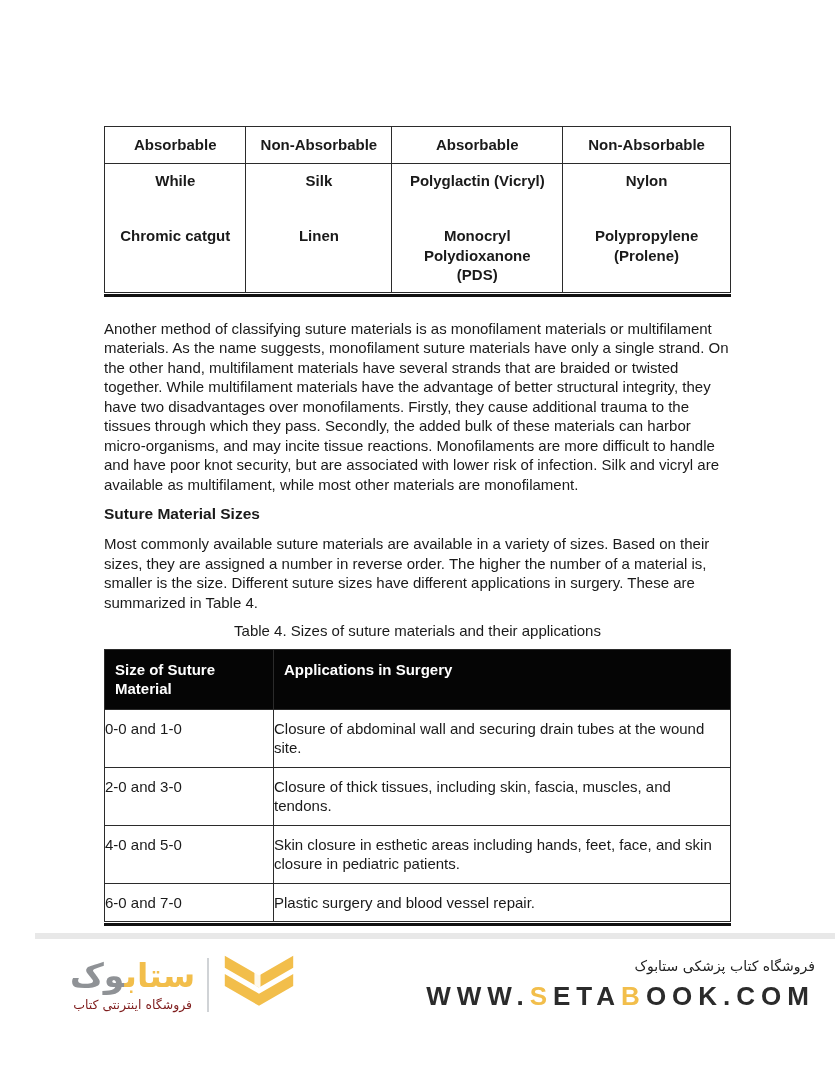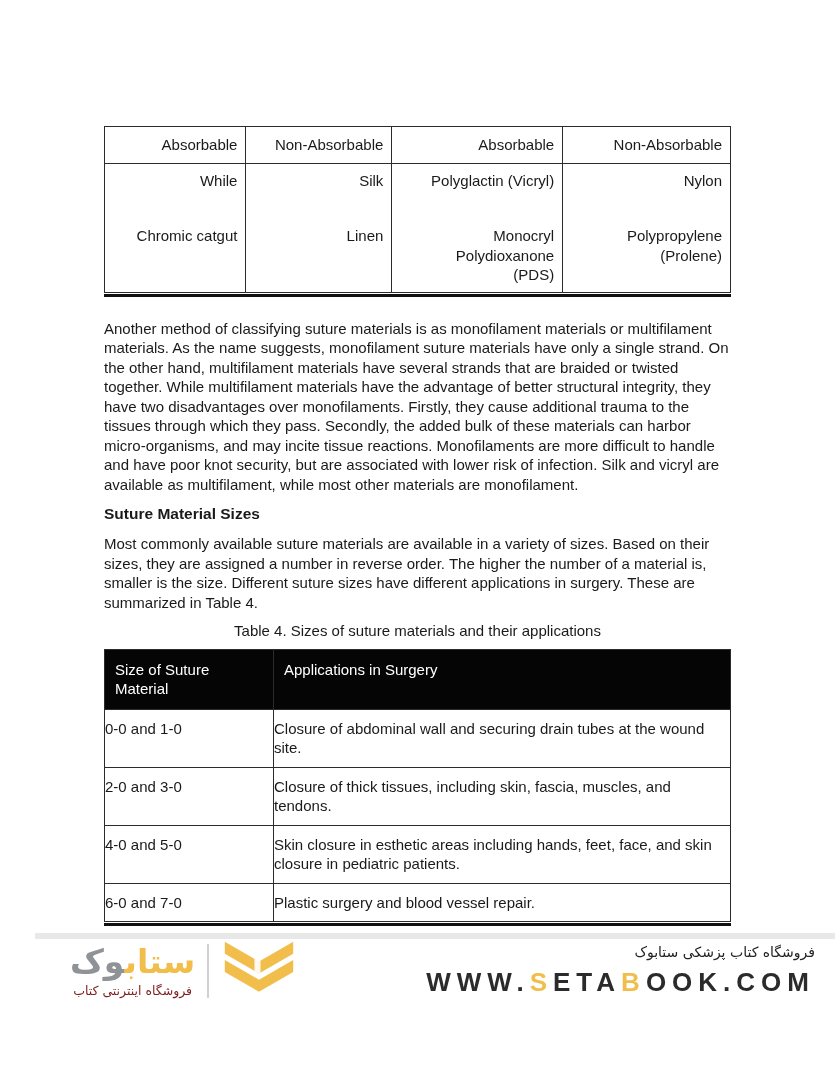--- a/index.html
+++ b/index.html
@@ -33,22 +33,22 @@
   .class-table td:first-child { width: 45.8%; }
 
   
   .mat-table {
     width: 100%;
     margin-top: 27px;
     border-collapse: collapse;
   }
   .mat-table th, .mat-table td {
     border: 1px solid #2b2b2b;
-    text-align: right;
-    font-weight: normal;
+    text-align: center;
+    font-weight: bold;
     font-size: 15px;
     padding: 7px 8px;
     vertical-align: top;
   }
   .mat-table th { padding: 8px 8px; }
   .cell-bottom { margin-top: 36px; }
 
   .thick-rule {
     height: 3px;
     background: #111111;
@@ -72,21 +72,21 @@
 
   
   .size-table {
     width: 100%;
     margin-top: 8px;
     border-collapse: collapse;
   }
   .size-table th {
     background: #050505;
     color: #ffffff;
-    font-weight: normal;
+    font-weight: bold;
     text-align: left;
     font-size: 15px;
     padding: 10px 10px;
     border: 1px solid #2b2b2b;
     vertical-align: top;
   }
   .size-table th + th { border-left: 1px solid #c4b5fd; }
   .size-table td {
     border: 1px solid #2b2b2b;
     font-size: 15px;
@@ -96,20 +96,21 @@
   .size-table td.size-col { width: 27%; }
 
   
   .footer-sep {
     margin-top: 7px;
     margin-left: 35px;
     height: 6px;
     background: #e8e8e8;
   }
   footer {
+    margin-top: 14px;
     display: flex;
     align-items: center;
     justify-content: space-between;
     padding: 0 20px 0 70px;
   }
   .logo-group {
     display: flex;
     align-items: center;
     gap: 12px;
   }

